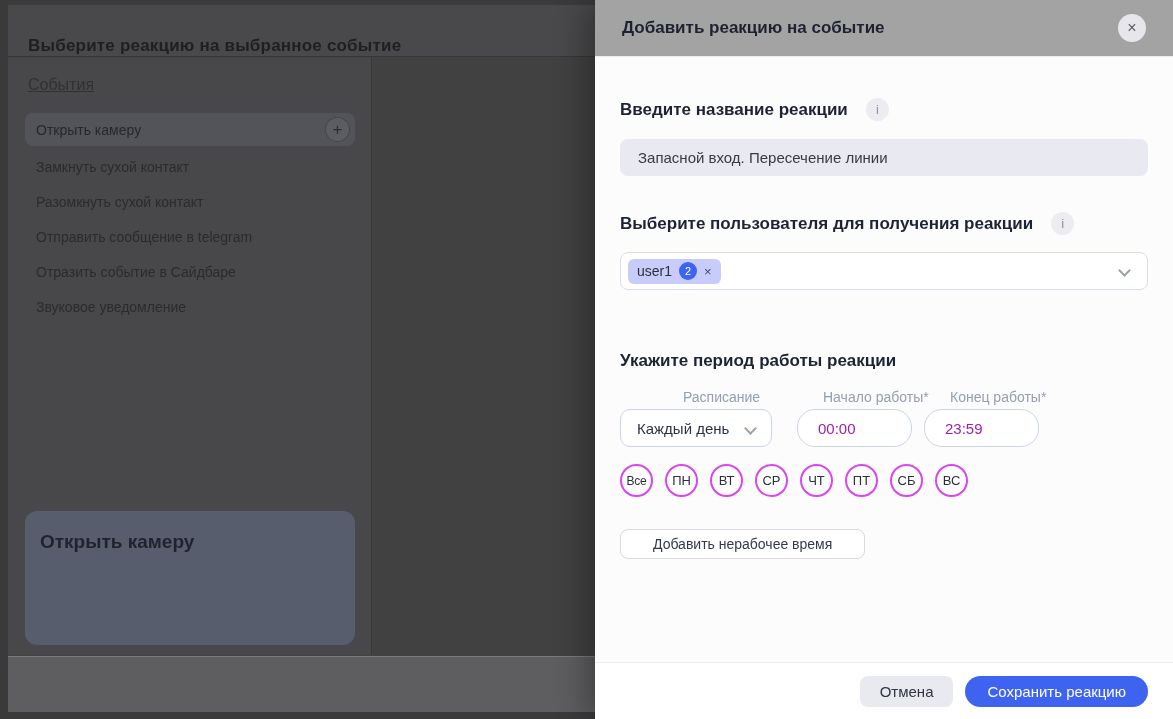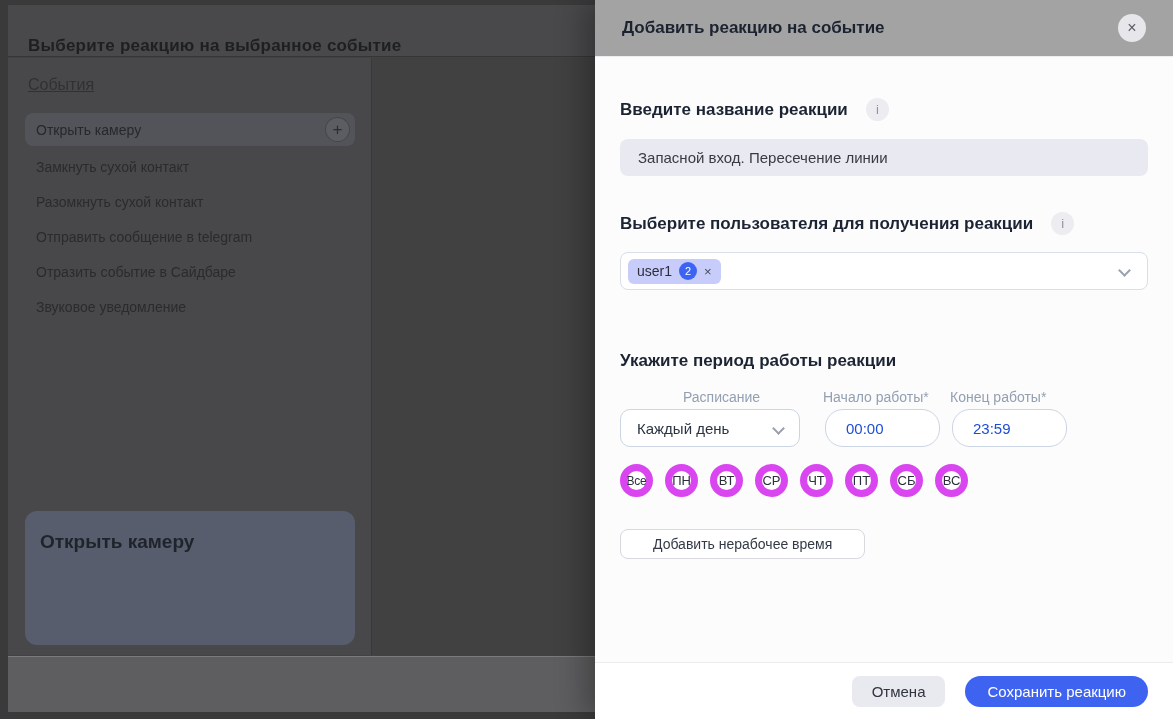--- a/index.html
+++ b/index.html
@@ -54,38 +54,38 @@
   .chip-name { font-size:14px; color:#2b2f3c; }
   .chip-badge { width:18px; height:18px; border-radius:50%; background:#3c63f3; color:#ffffff; font-size:11px;
                 line-height:18px; text-align:center; }
   .chip-remove { font-size:13px; color:#464b55; cursor:pointer; }
   .chevron { width:9px; height:9px; border-left:2px solid #98a1ad; border-bottom:2px solid #98a1ad;
              transform:rotate(-45deg); position:absolute; right:18px; top:13px; }
   .period-heading { margin-top:61px; font-size:17px; font-weight:700; color:#1c2433; }
   .field-labels { margin-top:18px; display:flex; font-size:14px; color:#93a0b2; }
   .fl-1 { width:203px;text-align:center; } .fl-2 { width:127px; }
   .controls-row { margin-top:4px; display:flex; }
-  .schedule-select { width:180px; height:38px; border:1px solid #ccd5e3; border-radius:10px; background:#fff;
+  .schedule-select { width:152px; height:38px; border:1px solid #ccd5e3; border-radius:10px; background:#fff;
                      display:flex; align-items:center; padding-left:16px; position:relative; margin-right:25px; }
   .schedule-select .val { font-size:15px; color:#2b3442; }
   .schedule-select .chevron { right:16px; top:14px; }
   .time-input { width:115px; height:38px; border:1px solid #ccd5e3; border-radius:18px; background:#fff;
-                padding:0 0 0 20px; font-size:15px; color:#1d4ed8; font-family:inherit; }
+                padding:0 0 0 20px; font-size:15px; color:#a21caf; font-family:inherit; }
   .time-input + .time-input { margin-left:12px; }
   .time-input:first-of-type { margin-right:0; }
   .t-start { margin-right:12px; }
   .days-row { margin-top:17px; display:flex; gap:12px; }
-  .day-circle { width:33px; height:33px; border-radius:50%; border:7px solid #d946ef; background:#fff;
+  .day-circle { width:33px; height:33px; border-radius:50%; border:2px solid #d946ef; background:#fff;
                 color:#2a2f3a; font-size:13px; display:flex; align-items:center; justify-content:center;
                 cursor:pointer; flex:0 0 auto; }
   .day-circle.all { font-size:12px; letter-spacing:-0.3px; }
   .add-downtime { margin-top:32px; height:30px; padding:0 32px; background:#ffffff; border:1px solid #d8d8de;
                   border-radius:8px; font-size:14px; color:#333a46; font-family:inherit; cursor:pointer; }
   .modal-footer { flex:0 0 auto; height:57px; background:#ffffff; border-top:1px solid #ededf0;
-                  display:flex; align-items:center; justify-content:flex-end; gap:20px; padding:0 25px; }
+                  display:flex; align-items:center; justify-content:flex-end; gap:12px; padding:0 25px; }
   .btn-cancel { height:31px; padding:0 20px; background:#e9e9f0; border:none; border-radius:8px;
                 font-size:15px; color:#303540; font-family:inherit; cursor:pointer; }
   .btn-save { height:31px; padding:0 22px; background:#3f63f1; border:none; border-radius:16px;
               font-size:15px; color:#ffffff; font-family:inherit; cursor:pointer; }
 </style>
 </head>
 <body>
 
 <div class="stage">
 

